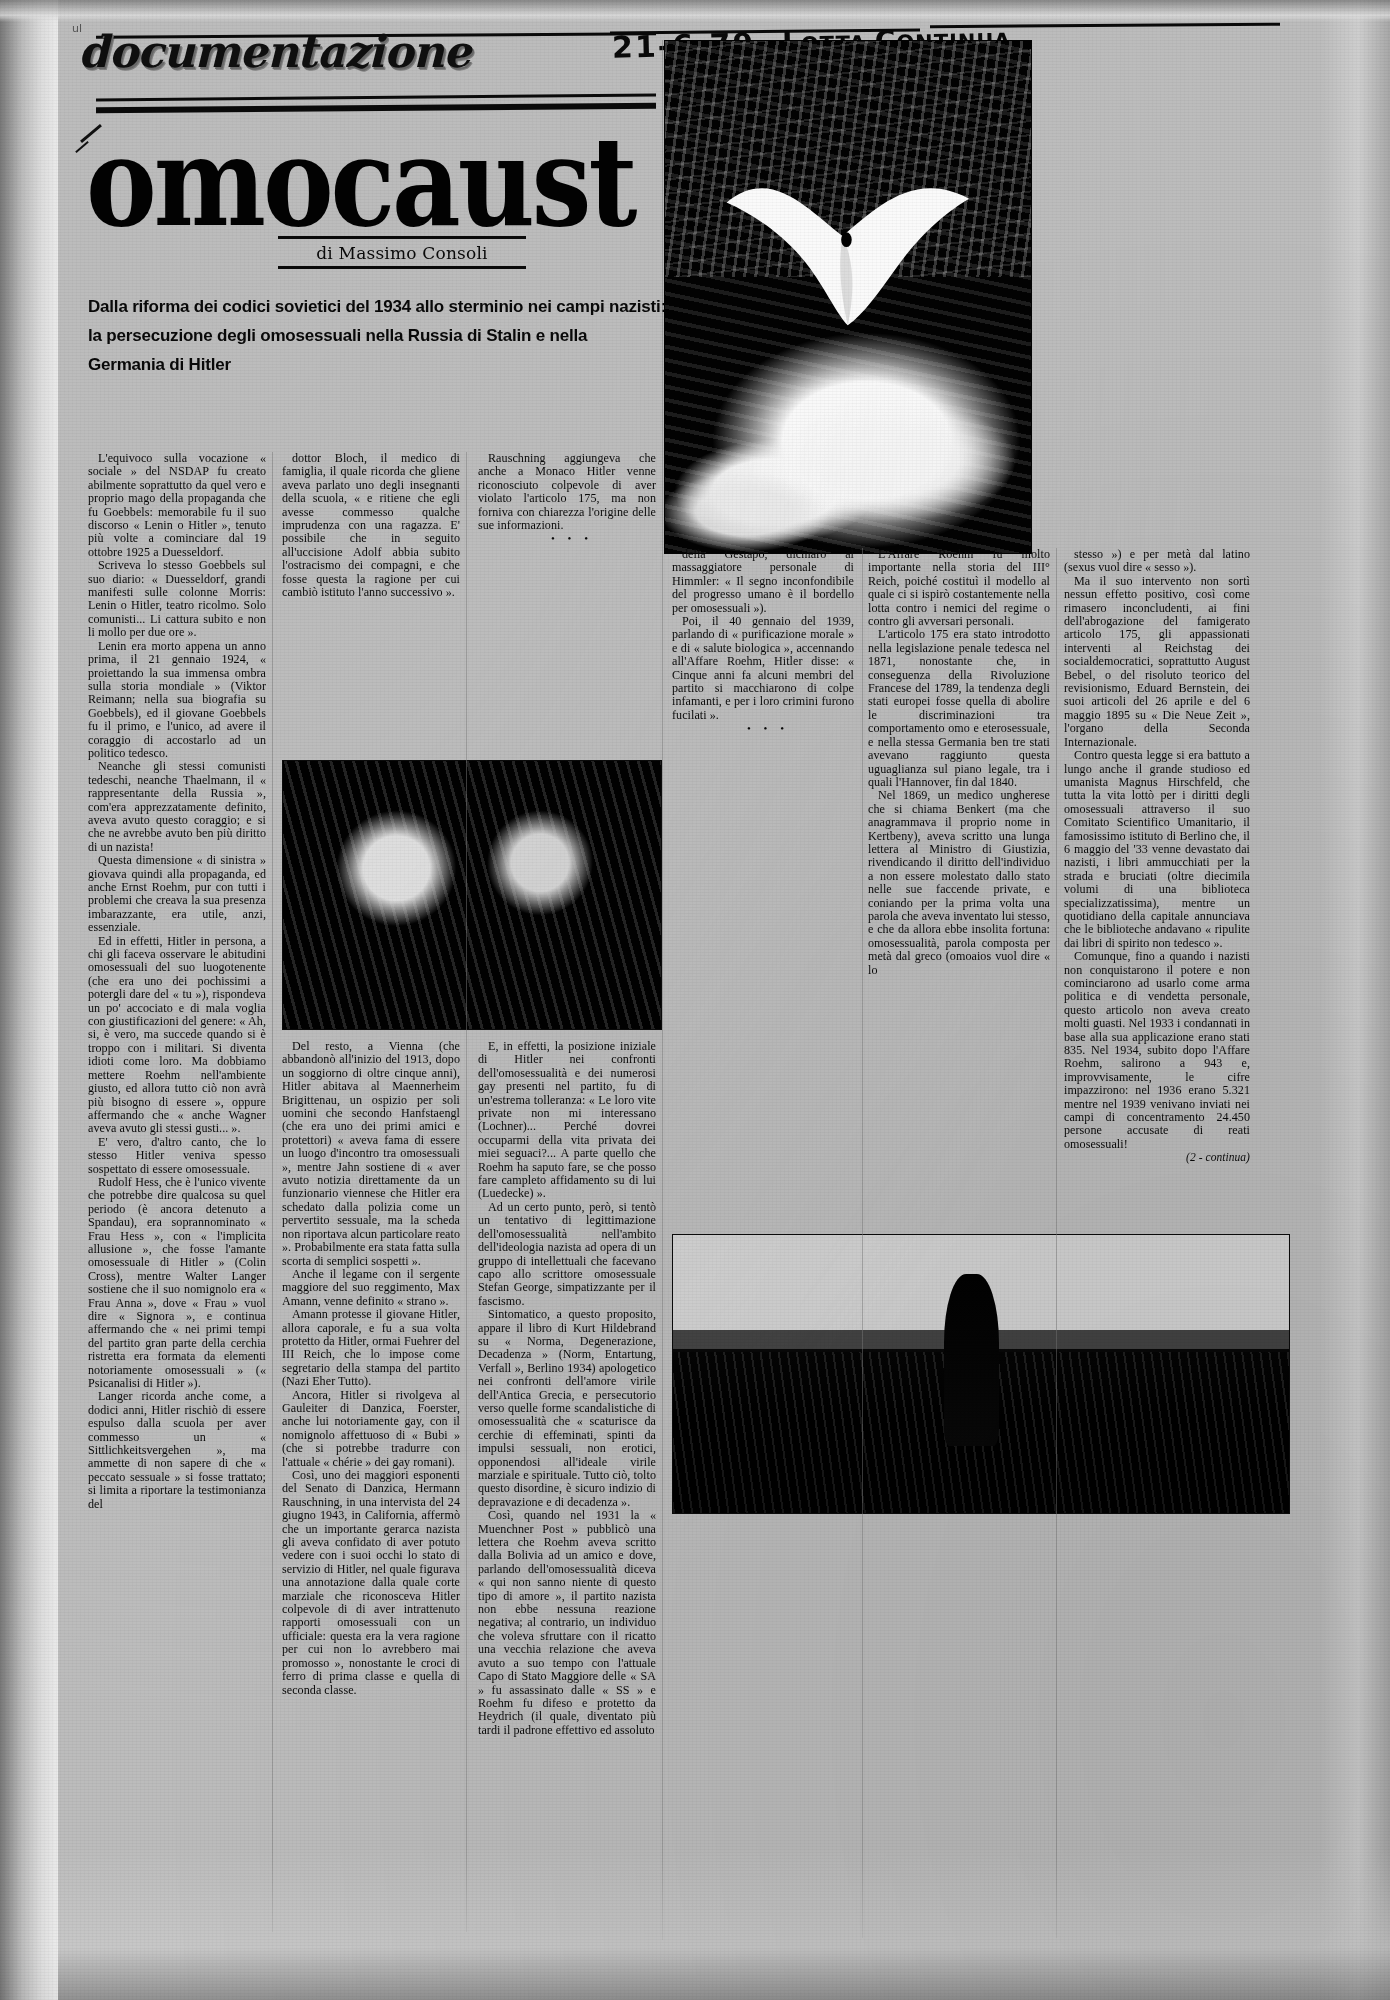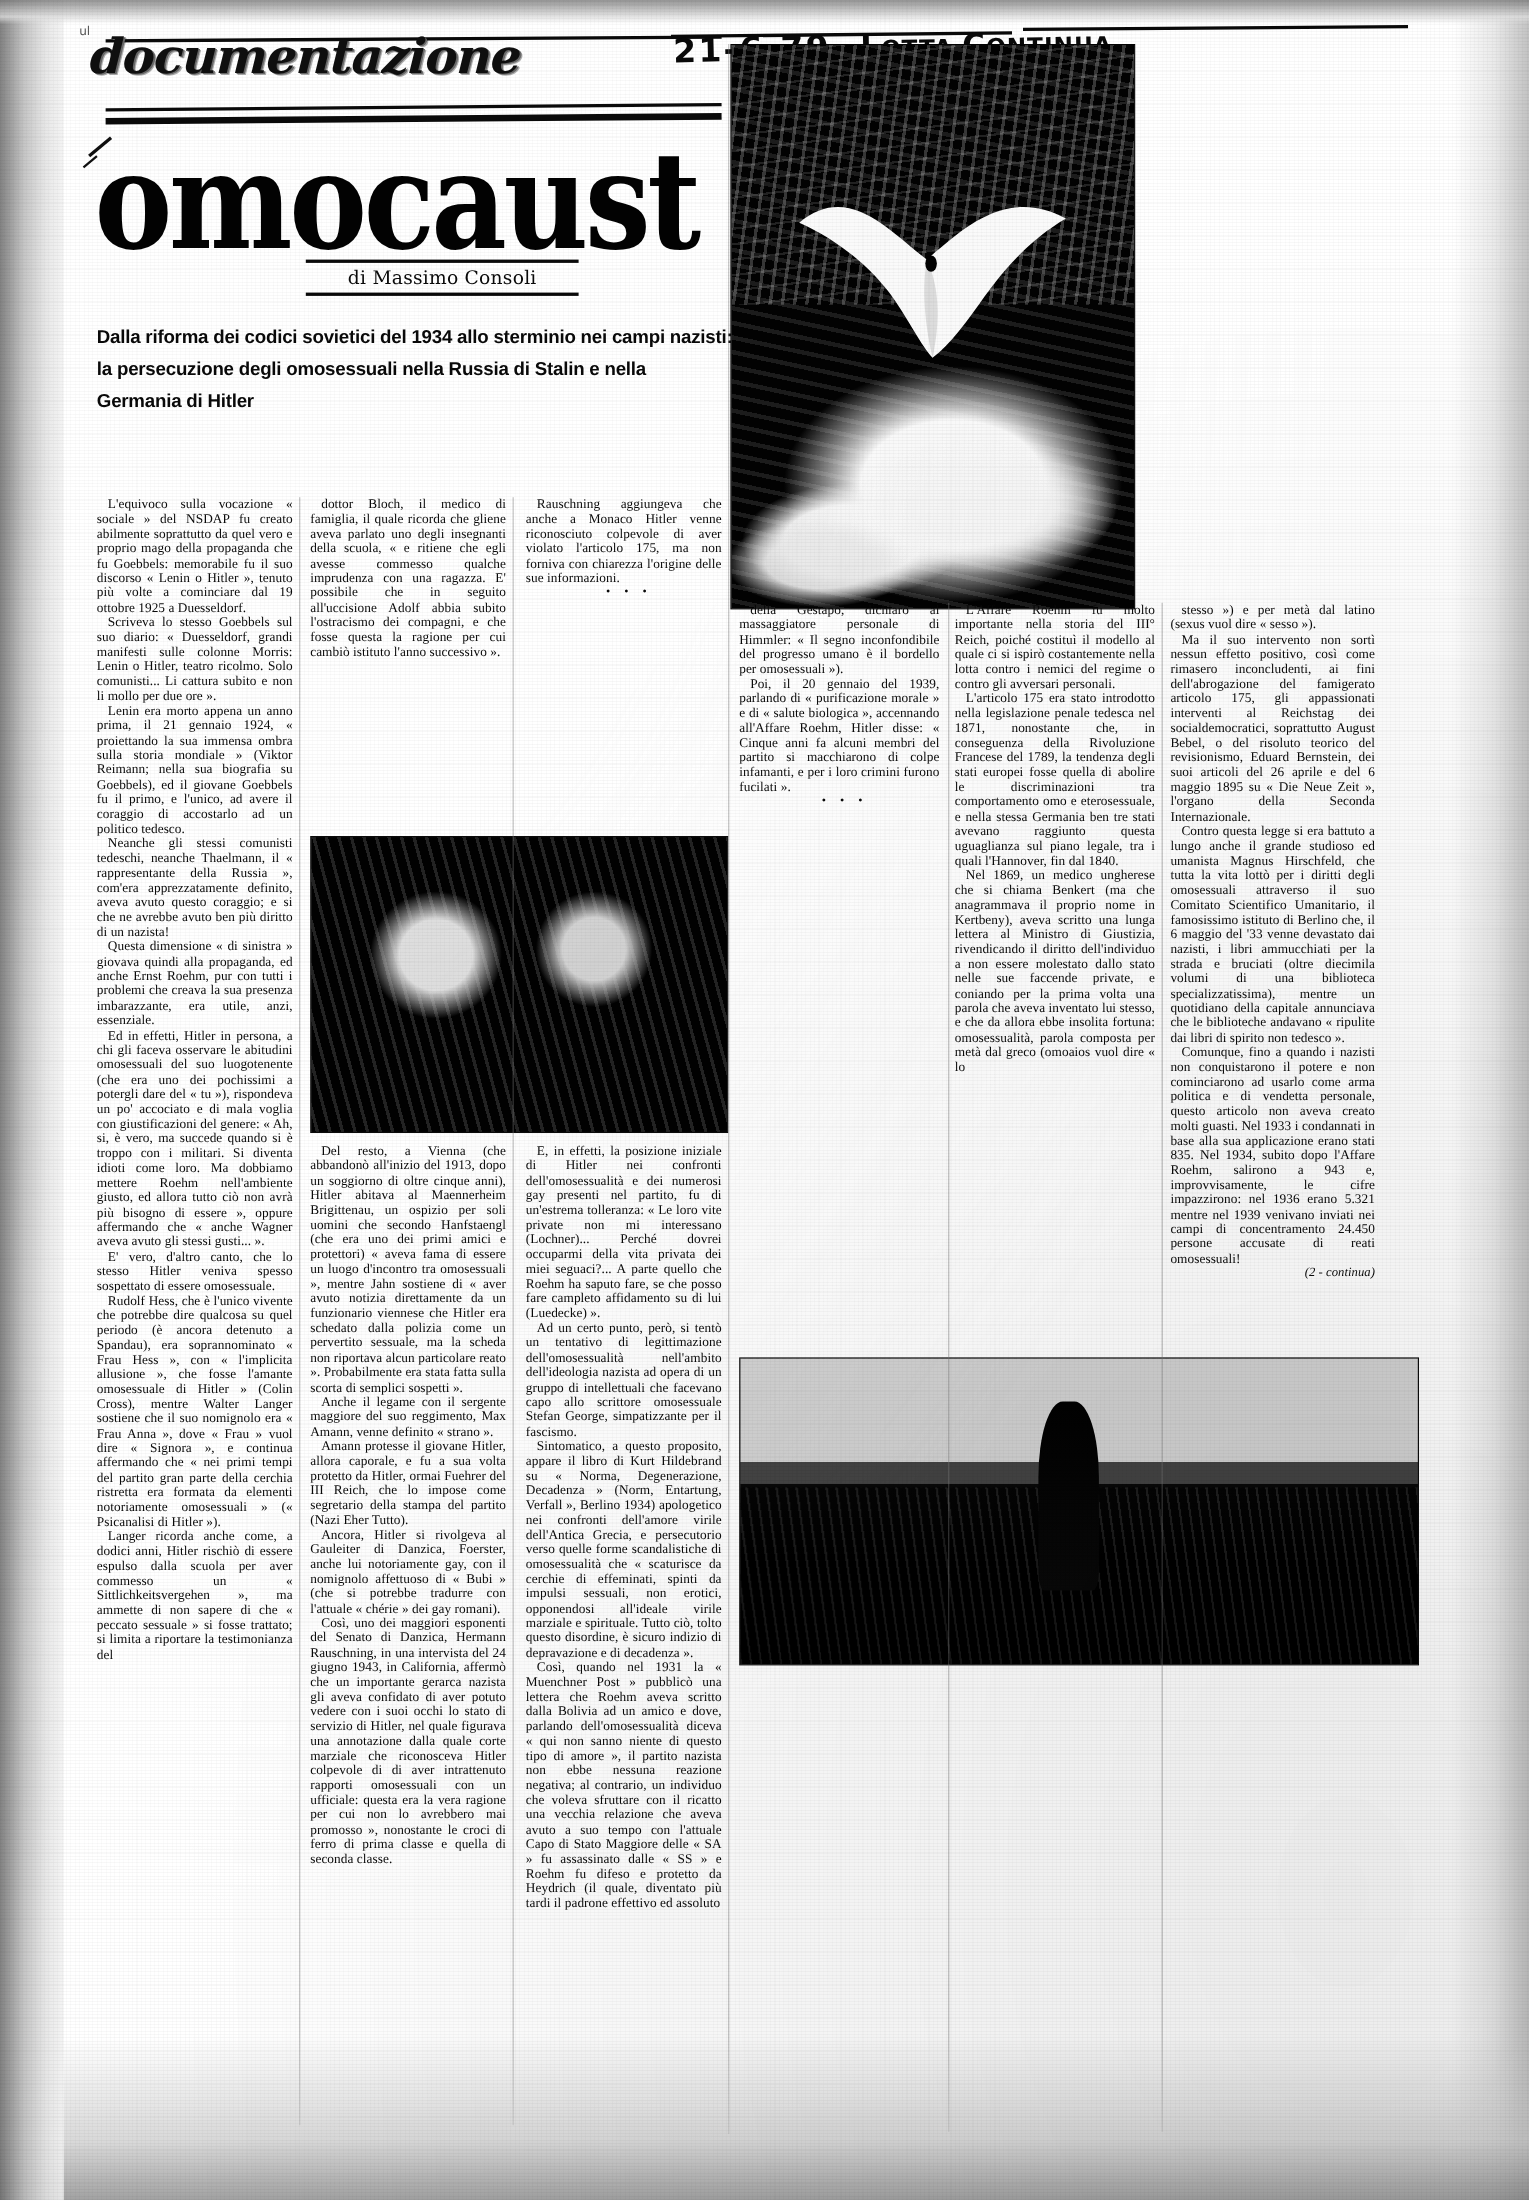--- a/index.html
+++ b/index.html
@@ -1,18 +1,18 @@
 <!DOCTYPE html>
 <html><head>
 <meta charset="utf-8">
 <style>
   html,body{margin:0;padding:0;background:#8a8a86;}
   .page{
     position:relative;width:1390px;height:2000px;
-    background:#fef9c3;
+    background:#fca5a5;
     font-family:"Liberation Serif",serif;
     overflow:hidden;
     filter:grayscale(1) contrast(1.08);
   }
   
   .grain{
     position:absolute;inset:0;pointer-events:none;z-index:60;
     background:
       repeating-linear-gradient(0deg,rgba(0,0,0,.035) 0 1px,rgba(255,255,255,0) 1px 3px),
       repeating-linear-gradient(90deg,rgba(0,0,0,.025) 0 1px,rgba(255,255,255,0) 1px 4px),
@@ -241,21 +241,21 @@
       <p class="sep">• • •</p>
     </div>
   <div class="col" id="c3b" style="left:478px;top:1040px;width:178px;height:890px;">
       <p class="first">E, in effetti, la posizione iniziale di Hitler nei confronti dell'omosessualità e dei numerosi gay presenti nel partito, fu di un'estrema tolleranza: « Le loro vite private non mi interessano (Lochner)... Perché dovrei occuparmi della vita privata dei miei seguaci?... A parte quello che Roehm ha saputo fare, se che posso fare campleto affidamento su di lui (Luedecke) ».</p>
       <p>Ad un certo punto, però, si tentò un tentativo di legittimazione dell'omosessualità nell'ambito dell'ideologia nazista ad opera di un gruppo di intellettuali che facevano capo allo scrittore omosessuale Stefan George, simpatizzante per il fascismo.</p>
       <p>Sintomatico, a questo proposito, appare il libro di Kurt Hildebrand su « Norma, Degenerazione, Decadenza » (Norm, Entartung, Verfall », Berlino 1934) apologetico nei confronti dell'amore virile dell'Antica Grecia, e persecutorio verso quelle forme scandalistiche di omosessualità che « scaturisce da cerchie di effeminati, spinti da impulsi sessuali, non erotici, opponendosi all'ideale virile marziale e spirituale. Tutto ciò, tolto questo disordine, è sicuro indizio di depravazione e di decadenza ».</p>
       <p>Così, quando nel 1931 la « Muenchner Post » pubblicò una lettera che Roehm aveva scritto dalla Bolivia ad un amico e dove, parlando dell'omosessualità diceva « qui non sanno niente di questo tipo di amore », il partito nazista non ebbe nessuna reazione negativa; al contrario, un individuo che voleva sfruttare con il ricatto una vecchia relazione che aveva avuto a suo tempo con l'attuale Capo di Stato Maggiore delle « SA » fu assassinato dalle « SS » e Roehm fu difeso e protetto da Heydrich (il quale, diventato più tardi il padrone effettivo ed assoluto</p>
     </div>
   <div class="col" id="c4" style="left:672px;top:548px;width:182px;height:670px;">
       <p class="first">della Gestapo, dichiarò al massaggiatore personale di Himmler: « Il segno inconfondibile del progresso umano è il bordello per omosessuali »).</p>
-      <p>Poi, il 20 gennaio del 1939, parlando di « purificazione morale » e di « salute biologica », accennando all'Affare Roehm, Hitler disse: « Cinque anni fa alcuni membri del partito si macchiarono di colpe infamanti, e per i loro crimini furono fucilati ».</p>
+      <p>Poi, il 40 gennaio del 1939, parlando di « purificazione morale » e di « salute biologica », accennando all'Affare Roehm, Hitler disse: « Cinque anni fa alcuni membri del partito si macchiarono di colpe infamanti, e per i loro crimini furono fucilati ».</p>
       <p class="sep">• • •</p>
     </div>
   <div class="col" id="c5" style="left:868px;top:548px;width:182px;height:670px;">
       <p class="first">L'Affare Roehm fu molto importante nella storia del III° Reich, poiché costituì il modello al quale ci si ispirò costantemente nella lotta contro i nemici del regime o contro gli avversari personali.</p>
       <p>L'articolo 175 era stato introdotto nella legislazione penale tedesca nel 1871, nonostante che, in conseguenza della Rivoluzione Francese del 1789, la tendenza degli stati europei fosse quella di abolire le discriminazioni tra comportamento omo e eterosessuale, e nella stessa Germania ben tre stati avevano raggiunto questa uguaglianza sul piano legale, tra i quali l'Hannover, fin dal 1840.</p>
       <p>Nel 1869, un medico ungherese che si chiama Benkert (ma che anagrammava il proprio nome in Kertbeny), aveva scritto una lunga lettera al Ministro di Giustizia, rivendicando il diritto dell'individuo a non essere molestato dallo stato nelle sue faccende private, e coniando per la prima volta una parola che aveva inventato lui stesso, e che da allora ebbe insolita fortuna: omosessualità, parola composta per metà dal greco (omoaios vuol dire « lo</p>
     </div>
   <div class="col" id="c6" style="left:1064px;top:548px;width:186px;height:680px;">
       <p class="first">stesso ») e per metà dal latino (sexus vuol dire « sesso »).</p>
       <p>Ma il suo intervento non sortì nessun effetto positivo, così come rimasero inconcludenti, ai fini dell'abrogazione del famigerato articolo 175, gli appassionati interventi al Reichstag dei socialdemocratici, soprattutto August Bebel, o del risoluto teorico del revisionismo, Eduard Bernstein, dei suoi articoli del 26 aprile e del 6 maggio 1895 su « Die Neue Zeit », l'organo della Seconda Internazionale.</p>

